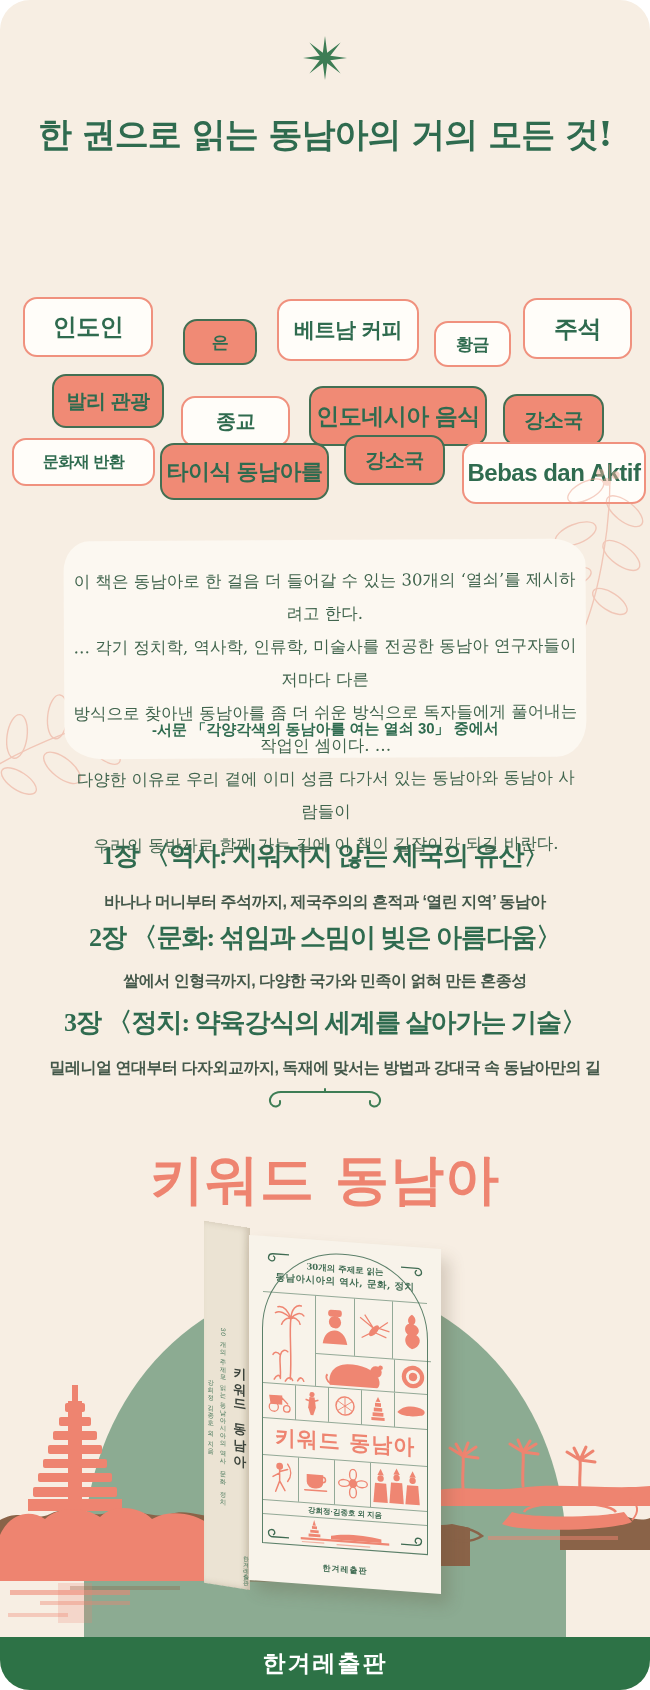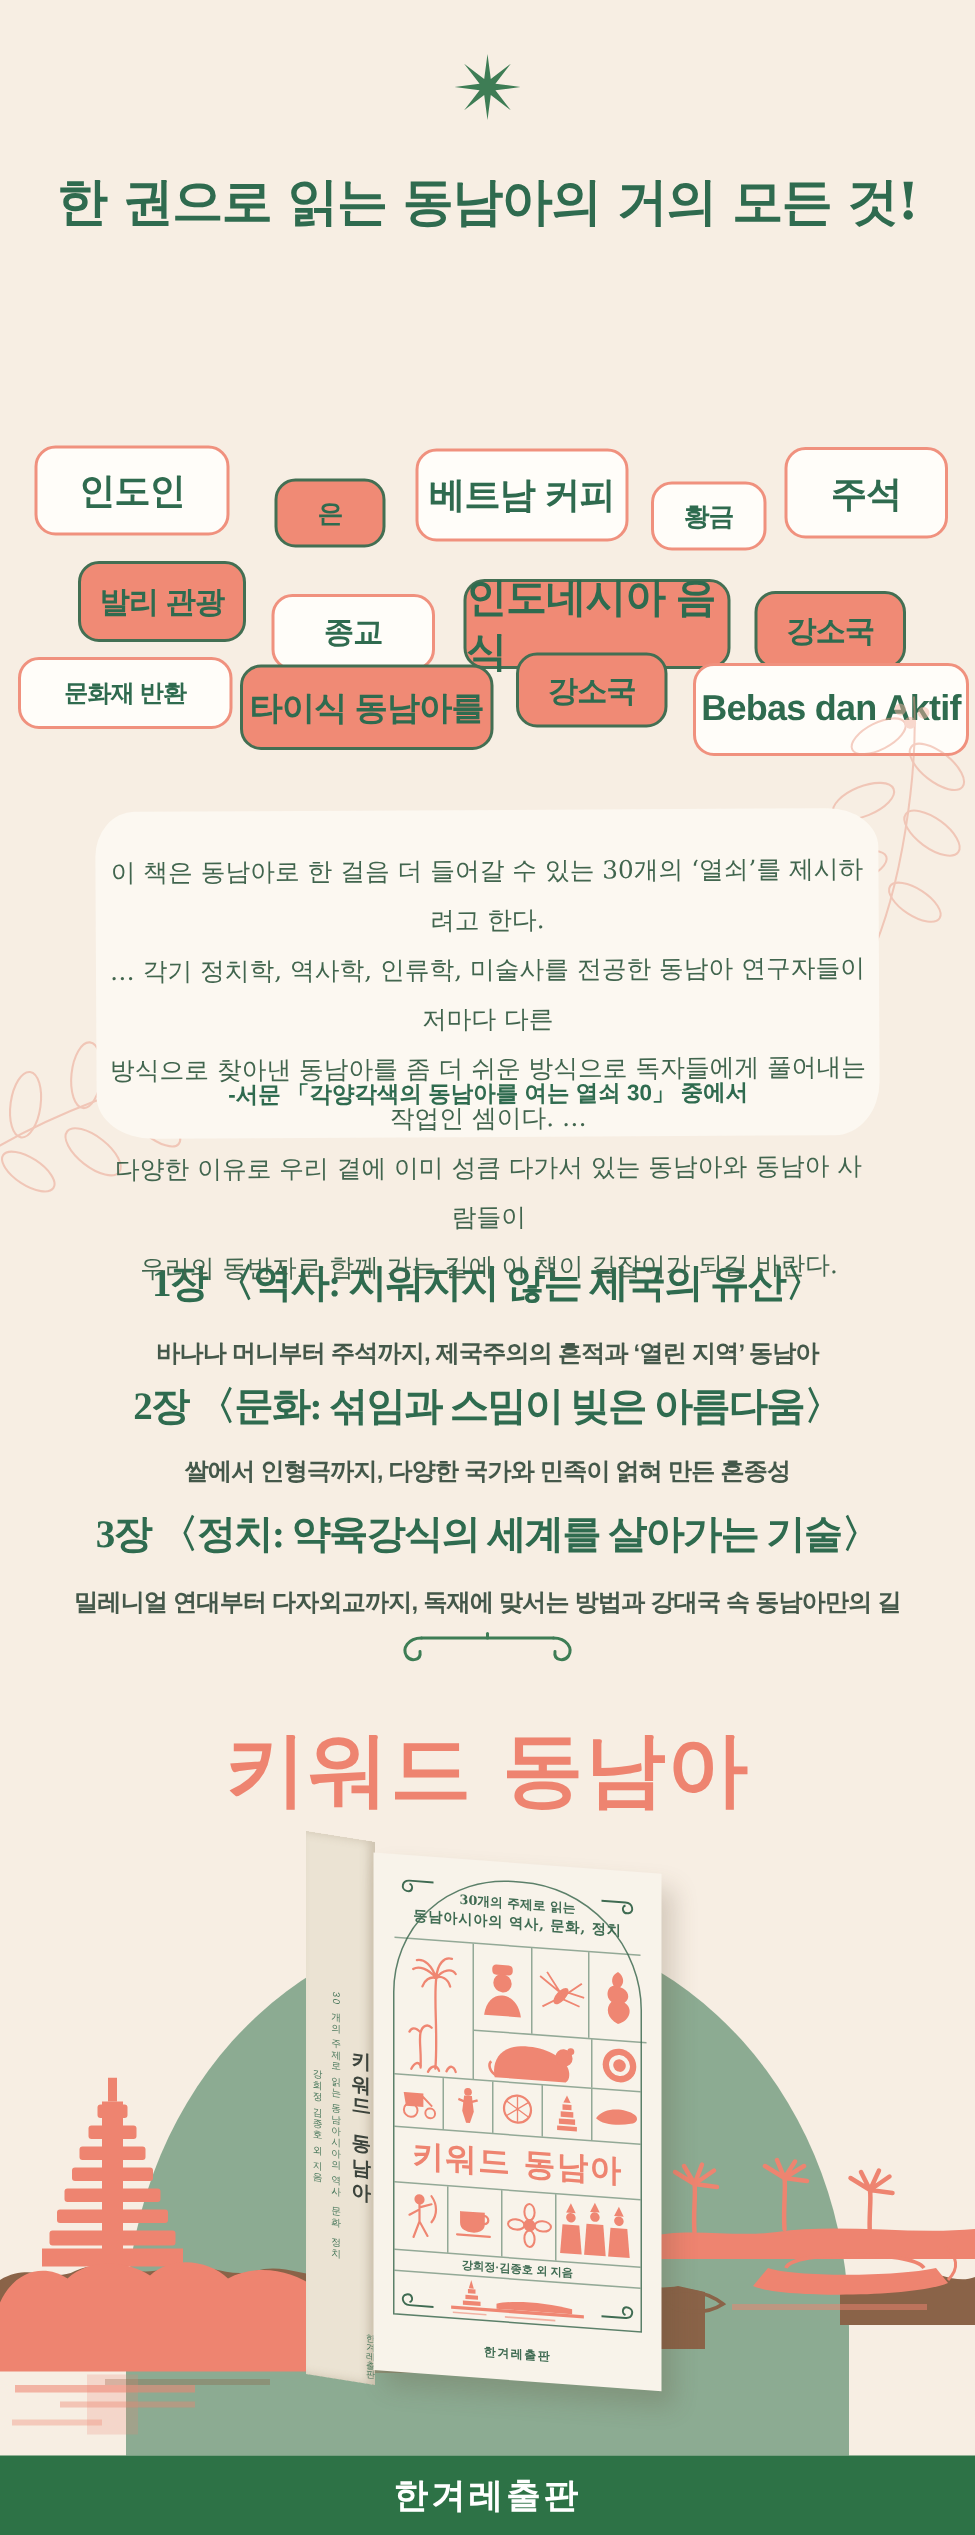--- a/index.html
+++ b/index.html
@@ -1,41 +1,41 @@
 <!DOCTYPE html>
 <html><head>
 <meta charset="utf-8">
 <style>
   html,body{margin:0;padding:0}
   #page{
     position:relative;width:650px;height:1690px;overflow:hidden;
-    background:#f7eee3;font-family:"Liberation Sans",sans-serif;
+    background:#f7eee3;font-family:"Liberation Sans",sans-serif;border-radius:30px;
   }
   .abs{position:absolute}
   .ctr{left:0;width:650px;text-align:center}
 
   
   #star{left:303px;top:36px;width:44px;height:44px}
   #hero-title{top:112px;font-family:"DejaVu Serif",serif;font-weight:700;
     font-size:34px;color:#2f6b4f;letter-spacing:-1px}
   #hero-sub{top:172px;font-size:21px;font-weight:700;color:#ec7d68;line-height:33px}
 
   
   .tag{position:absolute;display:flex;align-items:center;justify-content:center;
     border-radius:14px;font-weight:700;color:#2f6b4f;letter-spacing:-0.5px}
   .tag.outline{background:#fffdf9;border:2px solid #f0917e}
   .tag.filled{background:#f08a75;border:2px solid #436f53}
   .t0{left:23px;top:297px;width:126px;height:56px;font-size:24px}
   .t1{left:183px;top:319px;width:70px;height:42px;font-size:17px}
-  .t2{left:277px;top:299px;width:138px;height:58px;font-size:24px}
+  .t2{left:277px;top:299px;width:138px;height:58px;font-size:21px}
   .t3{left:434px;top:321px;width:73px;height:42px;font-size:17px}
   .t4{left:523px;top:298px;width:105px;height:57px;font-size:24px}
   .t5{left:52px;top:374px;width:108px;height:50px;font-size:20px}
   .t6{left:181px;top:396px;width:105px;height:47px;font-size:20px}
-  .t7{left:309px;top:386px;width:174px;height:56px;font-size:27px}
+  .t7{left:309px;top:386px;width:174px;height:56px;font-size:23px}
   .t8{left:503px;top:394px;width:97px;height:48px;font-size:20px}
   .t9{left:12px;top:438px;width:139px;height:44px;font-size:16px}
   .t10{left:160px;top:443px;width:165px;height:53px;font-size:22px}
   .t11{left:344px;top:435px;width:97px;height:46px;font-size:20px}
   .t12{left:462px;top:442px;width:180px;height:58px;font-size:24px}
 
   
   .leaf{z-index:1;opacity:.5}
   #leaf-r{left:538px;top:452px;width:118px;height:200px;transform:rotate(8deg)}
   #leaf-l{left:-18px;top:640px;width:170px;height:200px;transform:rotate(-112deg)}

